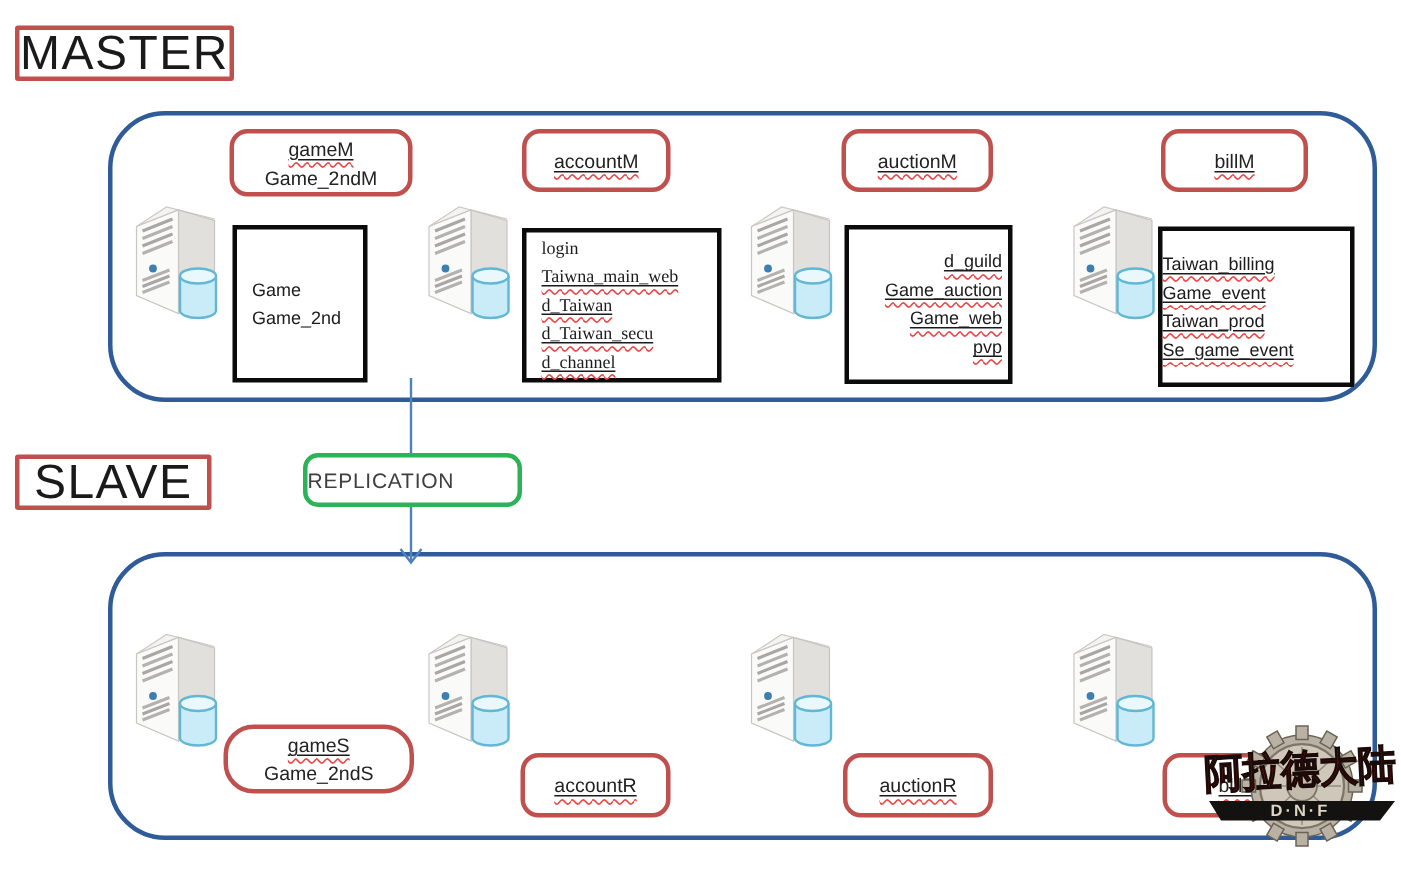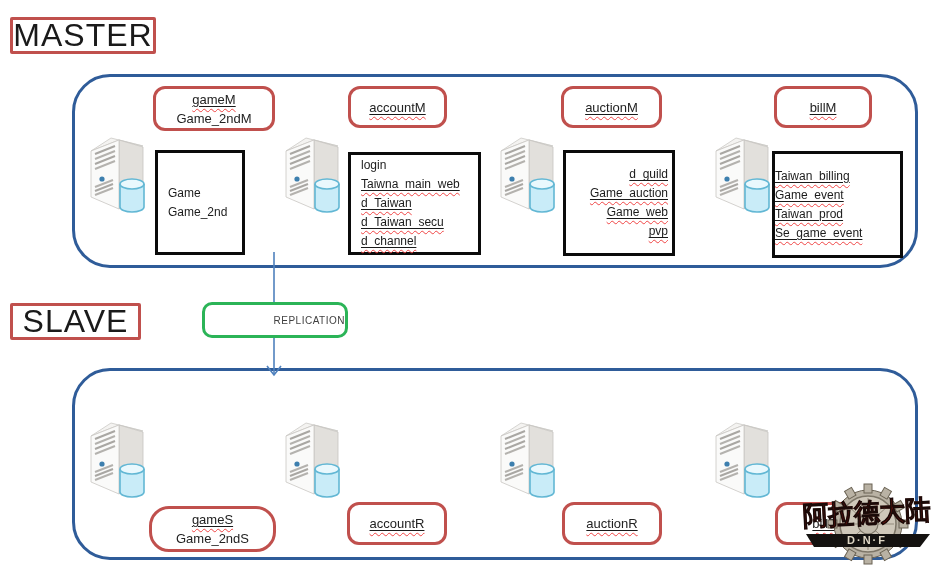--- a/index.html
+++ b/index.html
@@ -44,22 +44,22 @@
     text-underline-offset:2px;
   }
   .sq{
     text-decoration-line:underline;text-decoration-style:wavy;
     text-decoration-color:#f04545;text-decoration-thickness:1px;
     text-underline-offset:4px;
   }
 
   .replication{
     border:3px solid #2bb457;border-radius:10px;background:#ffffff;
-    display:flex;align-items:center;justify-content:flex-end;
-    font-size:10px;letter-spacing:.5px;color:#3f3f3f;z-index:3;
+    display:flex;align-items:center;justify-content:flex-start;
+    font-size:14px;letter-spacing:.5px;color:#3f3f3f;z-index:3;
   }
 
   .server{z-index:1;}
   .arrow-layer{left:0;top:0;width:934px;height:586px;pointer-events:none;z-index:2;}
   .logo{z-index:6;}
 </style>
 </head>
 <body>
 
 <div class="abs frame-label" style="left:10px;top:17px;width:146px;height:37px;">
@@ -73,21 +73,21 @@
   <span>Game_2ndM</span>
 </div>
 <div class="abs dbbox left" style="left:155px;top:150px;width:90px;height:105px;">
   <span>Game</span>
   <span>Game_2nd</span>
 </div>
 
 <div class="abs pill" style="left:348px;top:86px;width:99px;height:42px;">
   <span class="u"><span class="sq">accountM</span></span>
 </div>
-<div class="abs dbbox left" style="left:348px;top:152px;width:133px;height:103px;">
+<div class="abs dbbox left" style="left:348px;top:152px;width:133px;height:103px;font-family:Liberation Serif, serif;">
   <span>login</span>
   <span class="u"><span class="sq">Taiwna_main_web</span></span>
   <span class="u"><span class="sq">d_Taiwan</span></span>
   <span class="u"><span class="sq">d_Taiwan_secu</span></span>
   <span class="u"><span class="sq">d_channel</span></span>
 </div>
 
 <div class="abs pill" style="left:561px;top:86px;width:101px;height:42px;">
   <span class="u"><span class="sq">auctionM</span></span>
 </div>
@@ -116,21 +116,21 @@
 <div class="abs replication" style="left:202px;top:302px;width:146px;height:36px;">
   <span>REPLICATION</span>
 </div>
 
 <div class="abs frame-label" style="left:10px;top:303px;width:131px;height:37px;">
   <span>SLAVE</span>
 </div>
 
 <div class="abs group" style="left:72px;top:368px;width:846px;height:192px;"></div>
 
-<div class="abs pill" style="left:149px;top:506px;width:127px;height:46px;border-radius:20px;">
+<div class="abs pill" style="left:149px;top:483px;width:127px;height:46px;border-radius:20px;">
   <span class="u"><span class="sq">gameS</span></span>
   <span>Game_2ndS</span>
 </div>
 <div class="abs pill" style="left:347px;top:502px;width:100px;height:43px;">
   <span class="u"><span class="sq">accountR</span></span>
 </div>
 <div class="abs pill" style="left:562px;top:502px;width:100px;height:43px;">
   <span class="u"><span class="sq">auctionR</span></span>
 </div>
 <div class="abs pill" style="left:775px;top:502px;width:100px;height:43px;">

